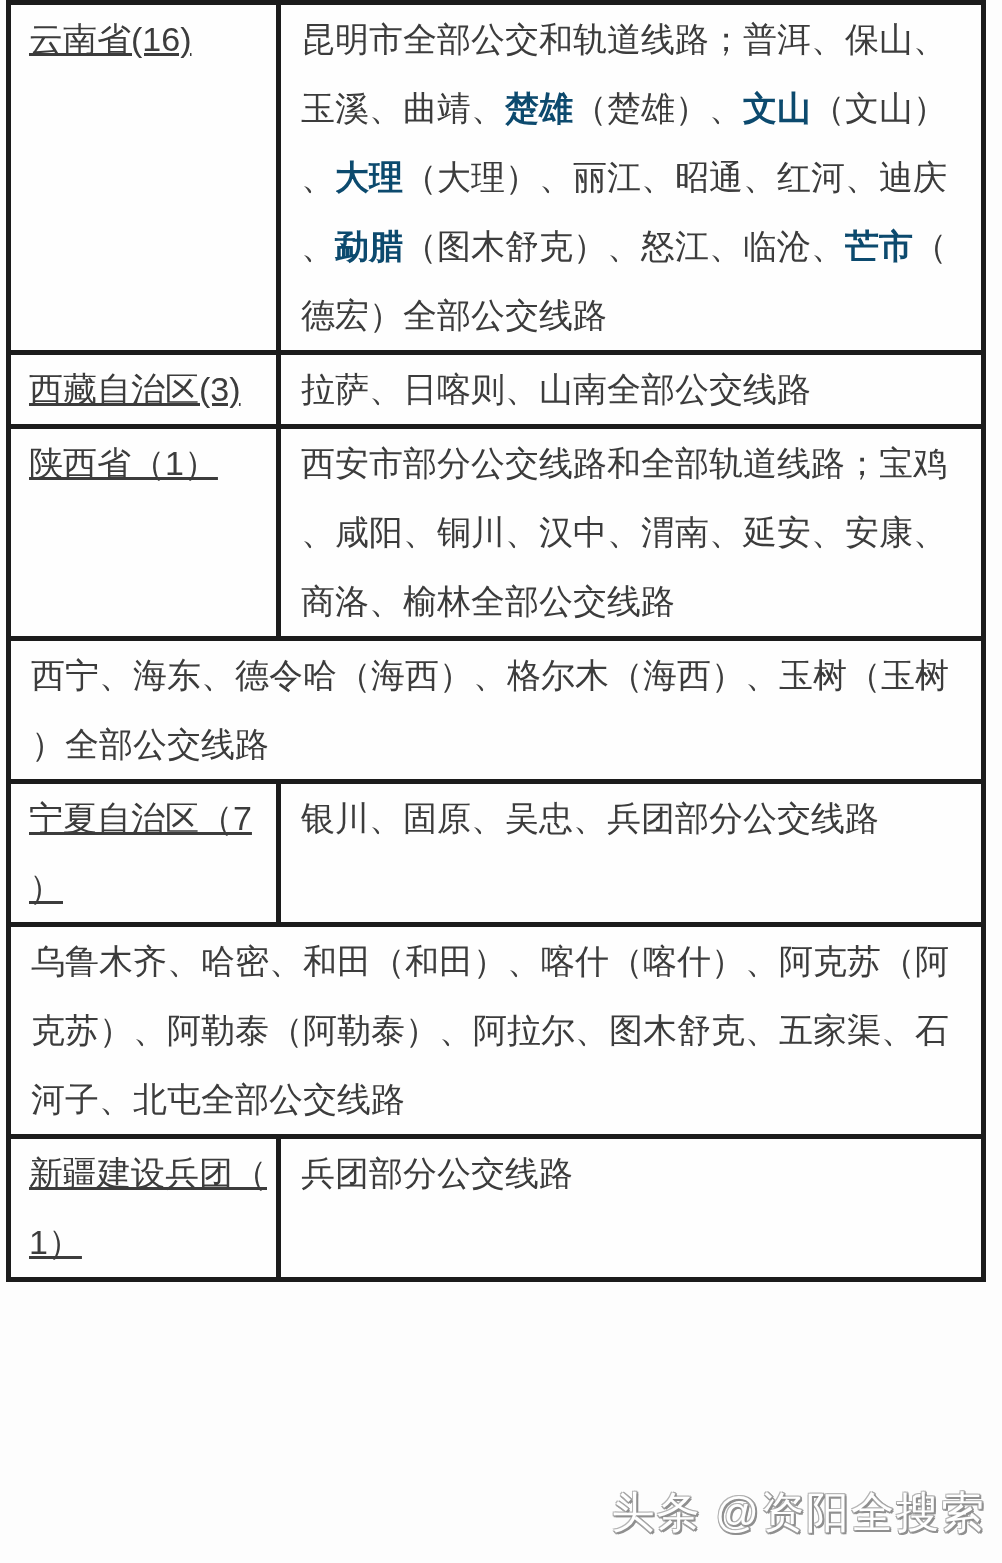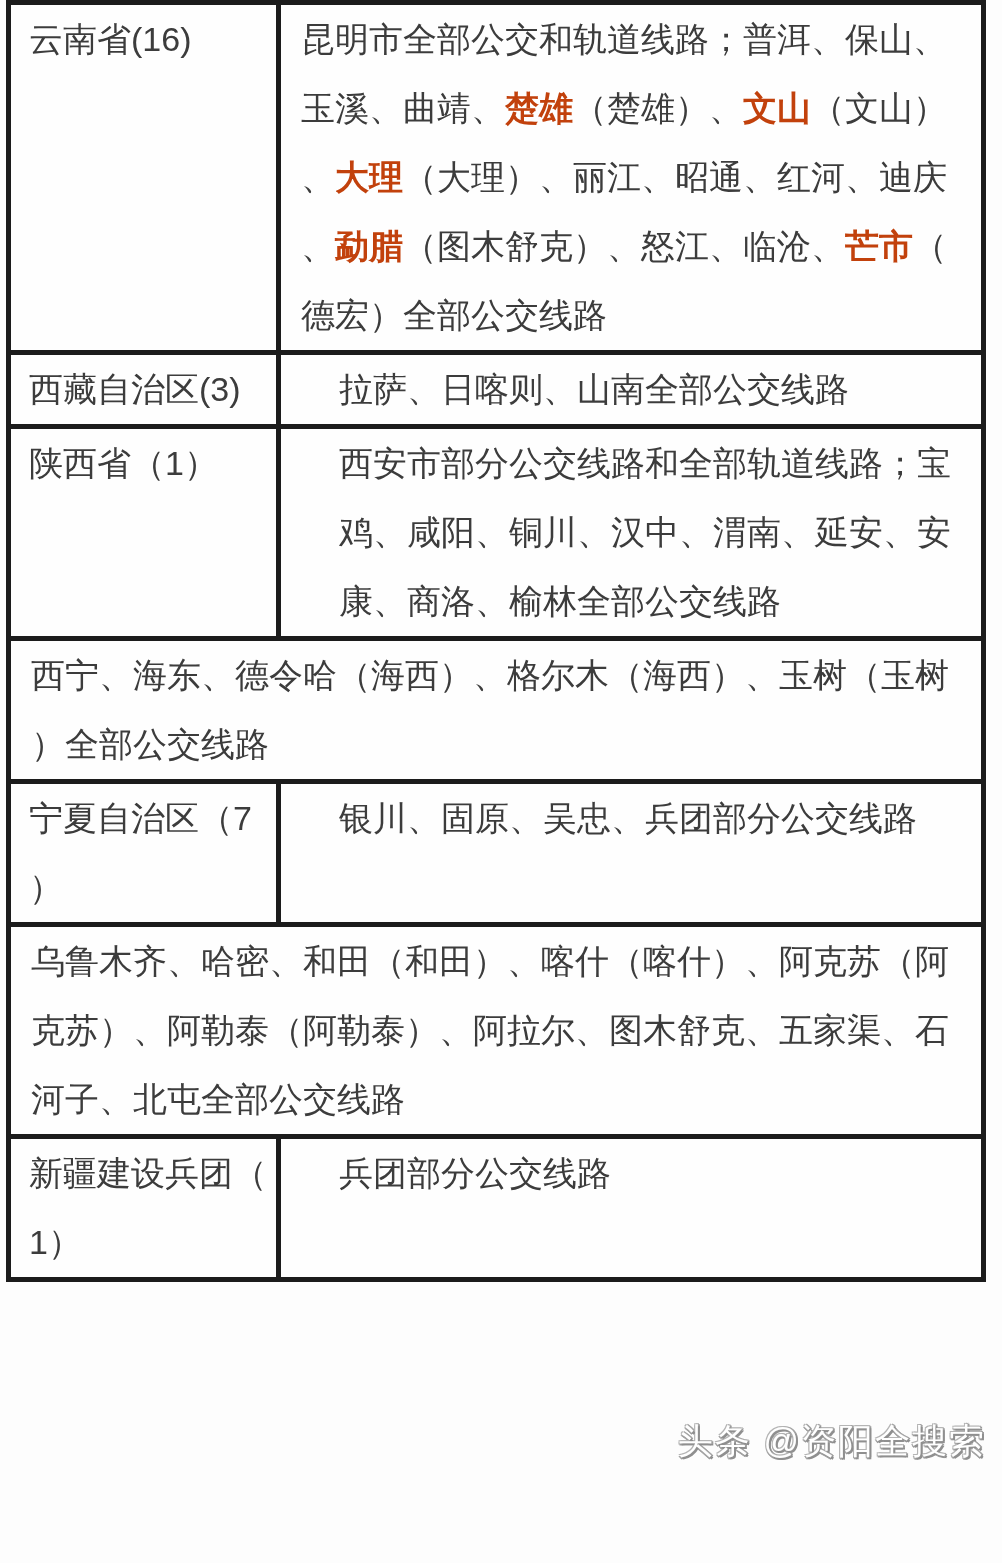--- a/index.html
+++ b/index.html
@@ -13,50 +13,51 @@
   }
   .table {
     position: absolute;
     left: 6px;
     top: 0;
     width: 980px;
     border: 5px solid #1c1c1c;
     background: #fefefe;
   }
   .row { display: flex; align-items: stretch; }
-  .row + .row { border-top: 5px solid #1c1c1c; gap: 38px; }
+  .row + .row { border-top: 5px solid #1c1c1c; }
   .cell-left {
     flex: 0 0 270px;
     width: 270px;
     border-right: 5px solid #1c1c1c;
     padding: 0 4px 0 18px;
     font-size: 34px;
     line-height: 69px;
     color: #3c3c3c;
     word-break: break-all;
     line-break: anywhere;
+    text-decoration: underline;
   }
   .cell-right {
     flex: 1 1 auto;
     padding: 0 3px 0 20px;
     font-size: 34px;
     line-height: 69px;
     color: #3c3c3c;
     word-break: break-all;
     line-break: anywhere;
   }
   .cell-right .b {
     font-weight: 700;
-    color: #c2410c;
+    color: #0c4a6e;
   }
   .watermark {
     position: absolute;
     right: 16px;
-    top: 1418px;
-    font-size: 35px;
+    top: 1484px;
+    font-size: 43px;
     letter-spacing: 2px;
     color: #ffffff;
     text-shadow:
       2px 2px 0 #8f8f8f,
       -1px -1px 0 #b5b5b5,
       1px -1px 0 #a5a5a5,
       -1px 1px 0 #a5a5a5,
       2px 0 0 #9a9a9a,
       0 2px 0 #9a9a9a;
     white-space: nowrap;

